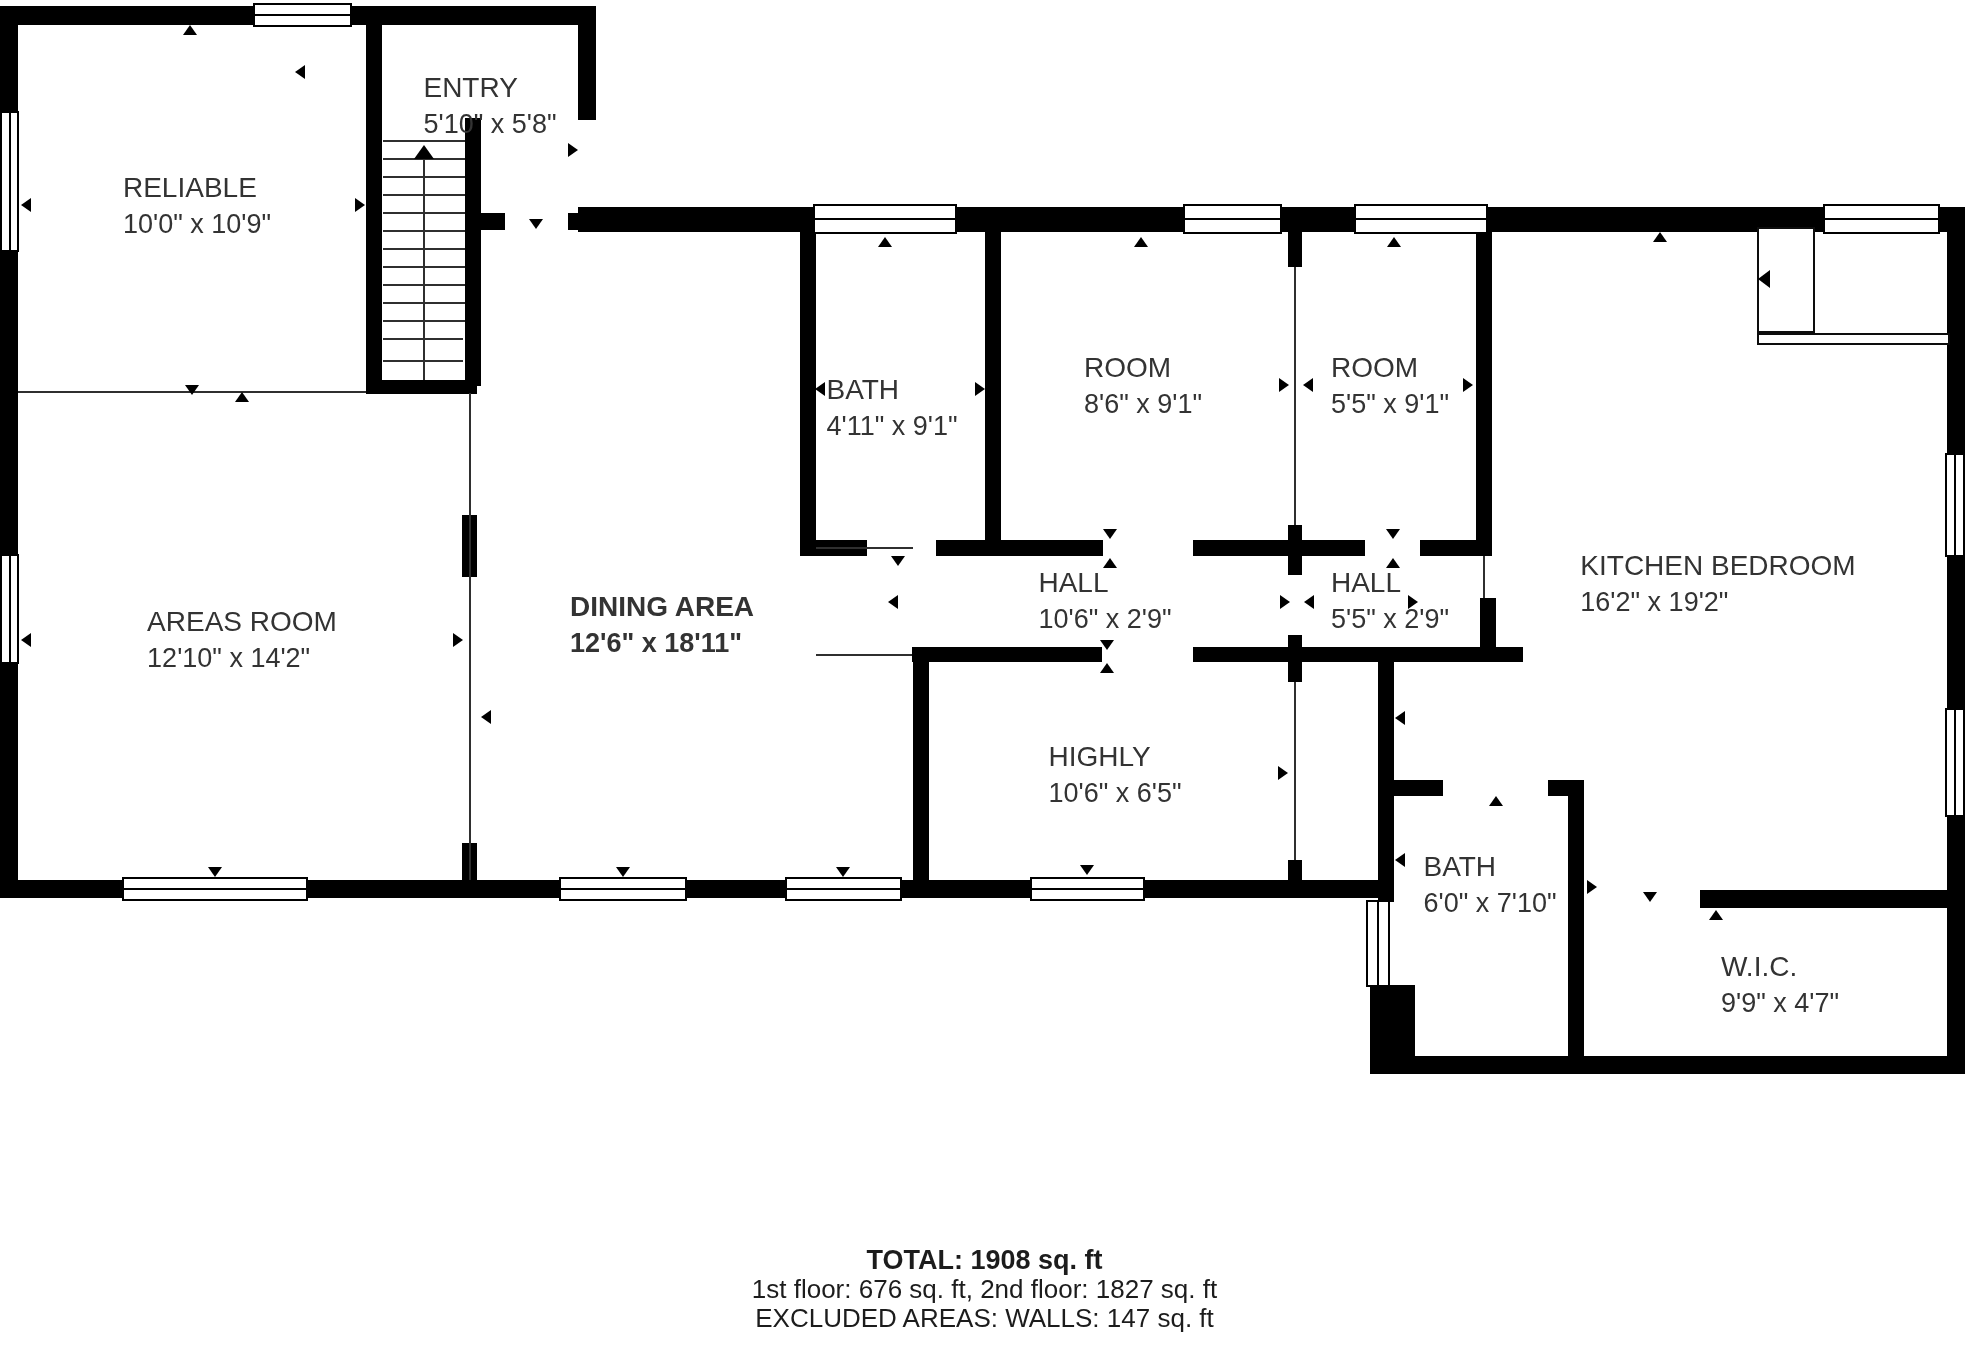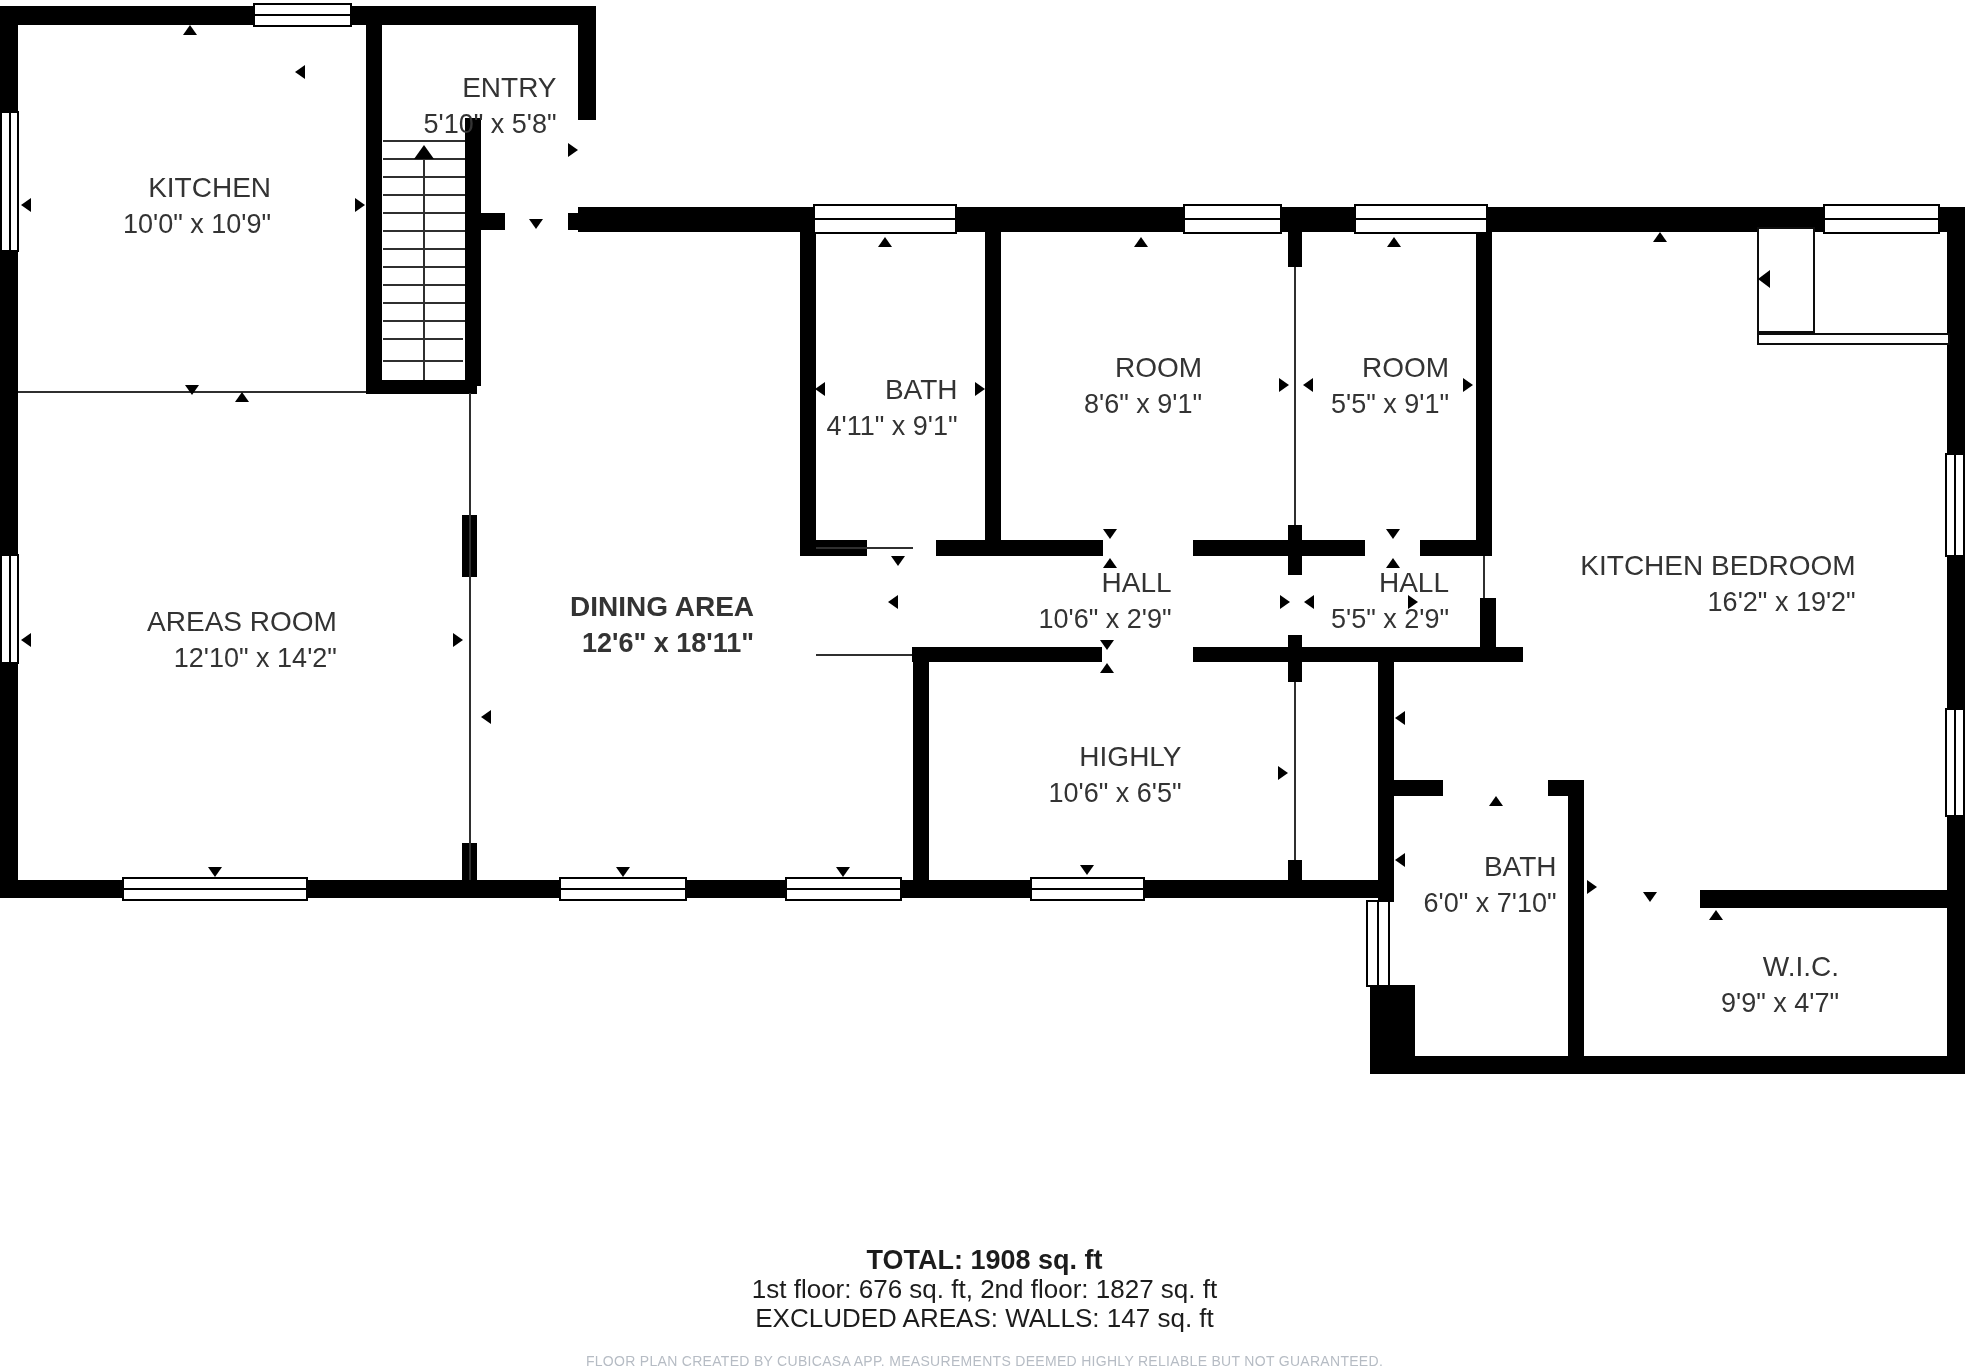--- a/index.html
+++ b/index.html
@@ -3,21 +3,21 @@
 <meta charset="utf-8">
 <style>
   html,body{margin:0;padding:0;background:#ffffff;}
   #plan{position:relative;width:1969px;height:1368px;background:#ffffff;overflow:hidden;
         font-family:"Liberation Sans", sans-serif;}
   .wall{position:absolute;background:#000000;}
   .thin{position:absolute;background:#2f2f2f;}
   .win{position:absolute;background:#ffffff;border:2px solid #000000;box-sizing:border-box;}
   .win i{position:absolute;background:#000000;display:block;}
   .box{position:absolute;background:#ffffff;border:2px solid #0d0d0d;box-sizing:border-box;}
-  .room{position:absolute;transform:translate(-50%,-50%);text-align:right;color:#333333;
+  .room{position:absolute;transform:translate(-50%,-50%);text-align:left;color:#333333;
         font-size:28px;line-height:36px;white-space:nowrap;}
   .room .dims{font-size:27px;}
   .arrow{position:absolute;width:0;height:0;}
   .summary{position:absolute;left:0;top:1246px;width:100%;text-align:center;color:#1c1c1c;
            font-size:26px;line-height:29px;}
   .summary .total{font-weight:bold;font-size:27px;}
   .disclaimer{position:absolute;left:0;top:1353px;width:100%;text-align:center;
               color:#b6bcc4;font-size:14px;letter-spacing:0.3px;}
 </style>
 </head>
@@ -171,21 +171,21 @@
       <div class="arrow" style="border-left: 7px solid transparent; border-right: 7px solid transparent; border-bottom: 10px solid rgb(0, 0, 0); left: 1709px; top: 910px;"></div>
       <div class="arrow" style="border-left: 7px solid transparent; border-right: 7px solid transparent; border-top: 10px solid rgb(0, 0, 0); left: 208px; top: 867px;"></div>
       <div class="arrow" style="border-left: 7px solid transparent; border-right: 7px solid transparent; border-top: 10px solid rgb(0, 0, 0); left: 616px; top: 867px;"></div>
       <div class="arrow" style="border-left: 7px solid transparent; border-right: 7px solid transparent; border-top: 10px solid rgb(0, 0, 0); left: 836px; top: 867px;"></div>
       <div class="arrow" style="border-left: 7px solid transparent; border-right: 7px solid transparent; border-top: 10px solid rgb(0, 0, 0); left: 1080px; top: 865px;"></div>
       <div class="arrow" style="border-left: 10px solid transparent; border-right: 10px solid transparent; border-bottom: 14px solid rgb(0, 0, 0); left: 414px; top: 145px;"></div>
       <div class="arrow" style="border-top: 9px solid transparent; border-bottom: 9px solid transparent; border-right: 12px solid rgb(0, 0, 0); left: 1758px; top: 270px;"></div>
     </div>
   <div id="layer-rooms">
       <div class="room" style="left: 197px; top: 206px;">
-        <div>KITCHEN</div>
+        <div>RELIABLE</div>
         <div class="dims">10'0" x 10'9"</div>
       </div>
       <div class="room" style="left: 490px; top: 106px;">
         <div>ENTRY</div>
         <div class="dims">5'10" x 5'8"</div>
       </div>
       <div class="room" style="left: 892px; top: 408px;">
         <div>BATH</div>
         <div class="dims">4'11" x 9'1"</div>
       </div>
@@ -228,14 +228,13 @@
       <div class="room" style="left: 1780px; top: 985px;">
         <div>W.I.C.</div>
         <div class="dims">9'9" x 4'7"</div>
       </div>
     </div>
   <div class="summary">
     <div class="total">TOTAL: 1908 sq. ft</div>
     <div>1st floor: 676 sq. ft, 2nd floor: 1827 sq. ft</div>
     <div>EXCLUDED AREAS: WALLS: 147 sq. ft</div>
   </div>
-  <div class="disclaimer">FLOOR PLAN CREATED BY CUBICASA APP. MEASUREMENTS DEEMED HIGHLY RELIABLE BUT NOT GUARANTEED.</div>
 </div>
 
 </body></html>

